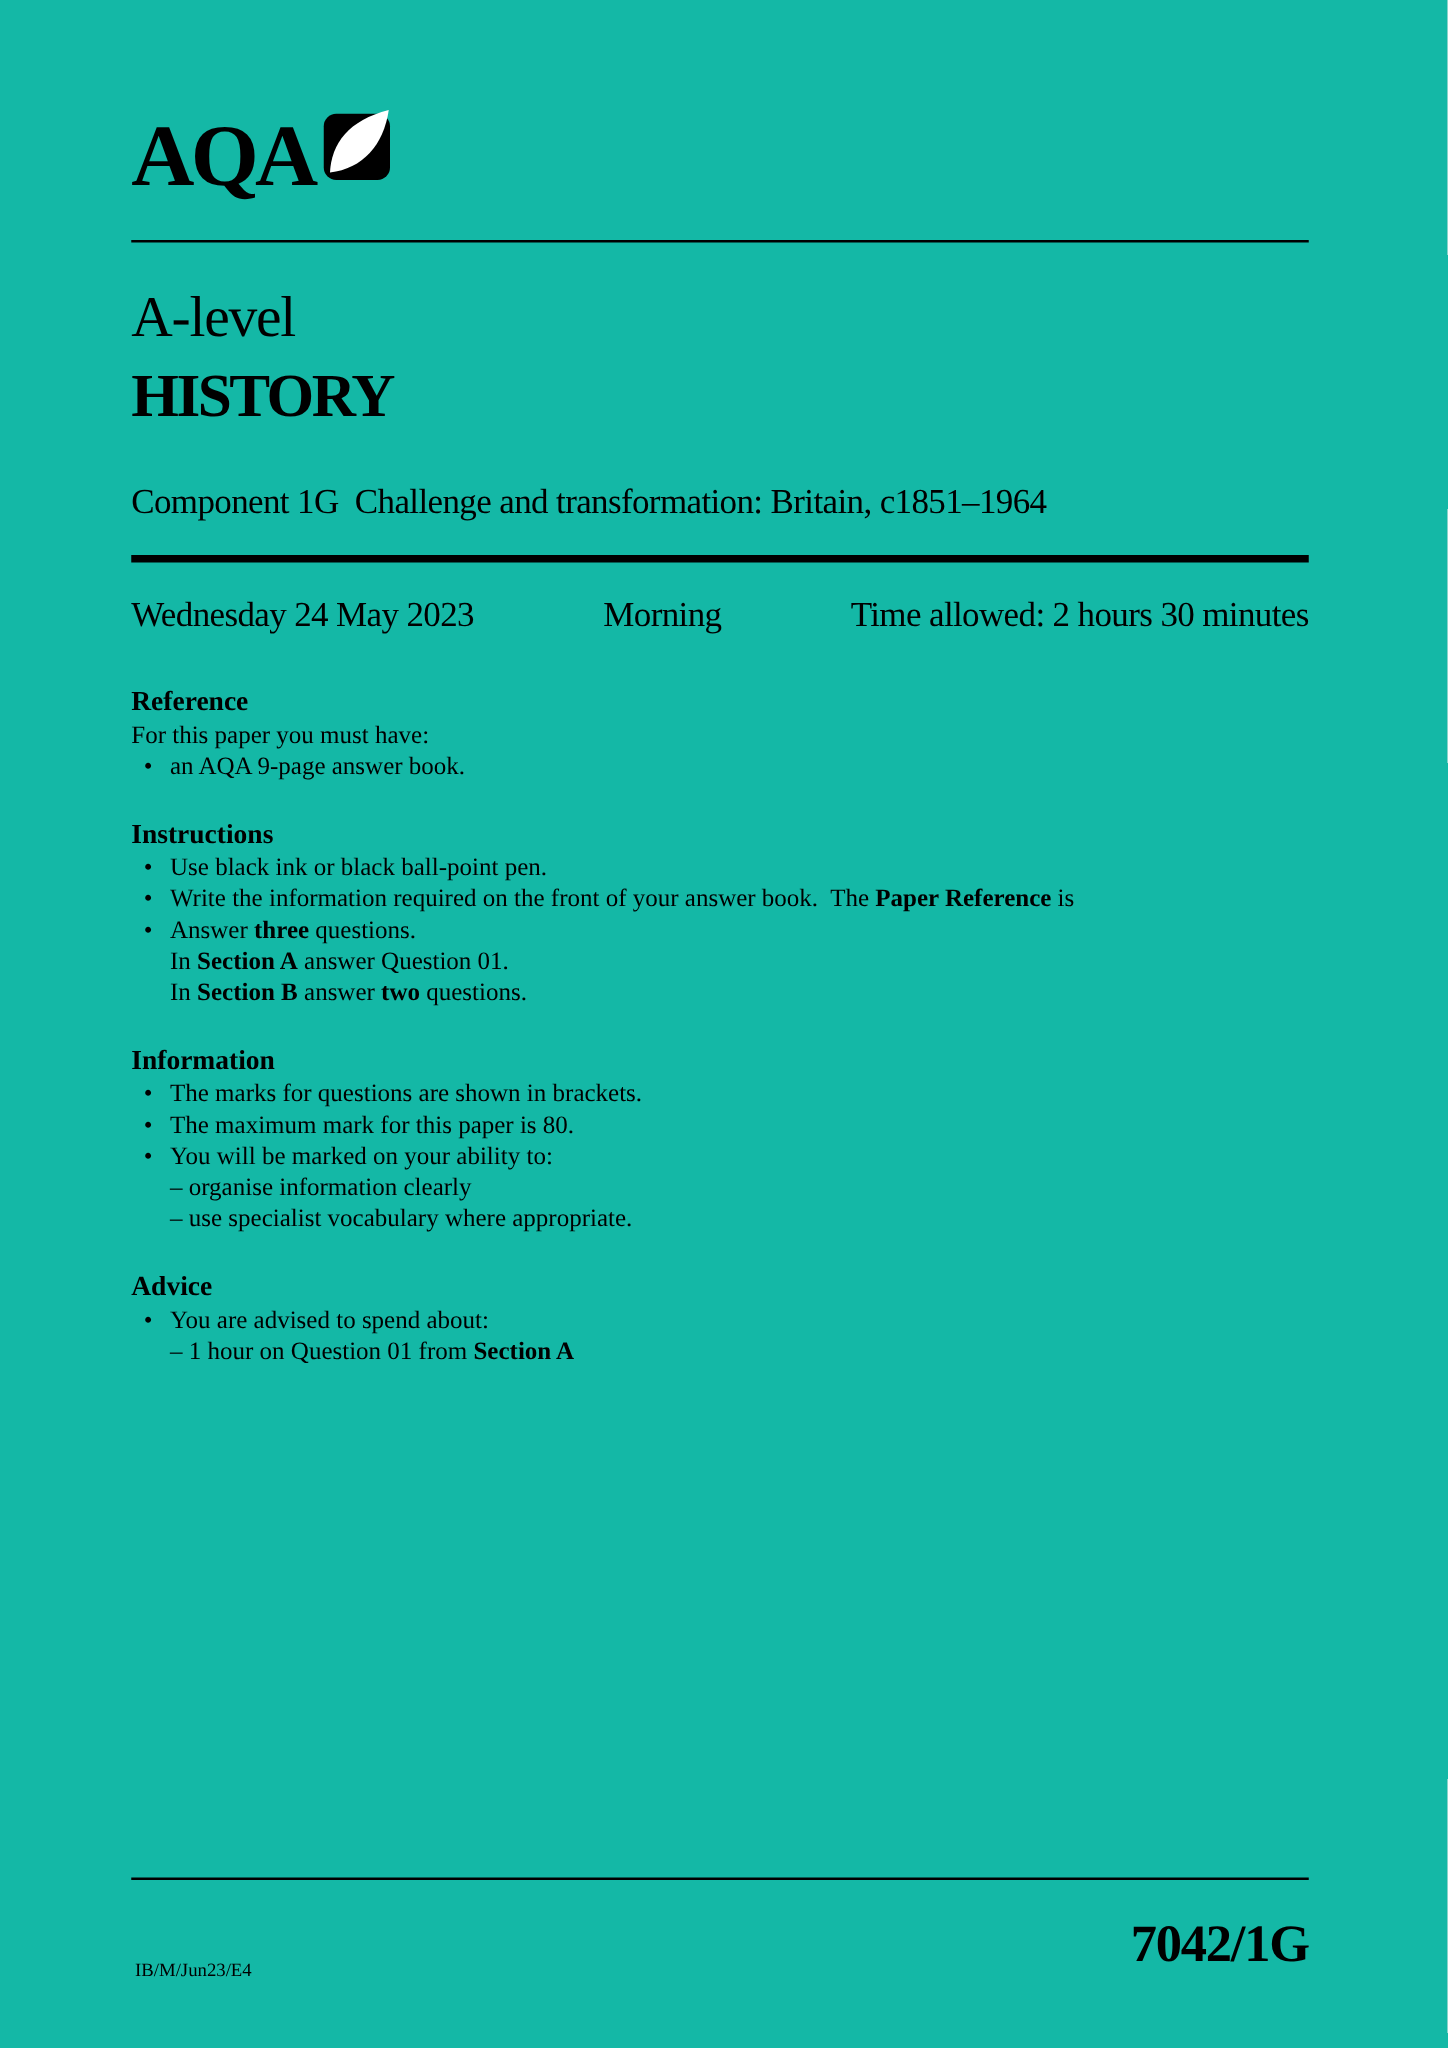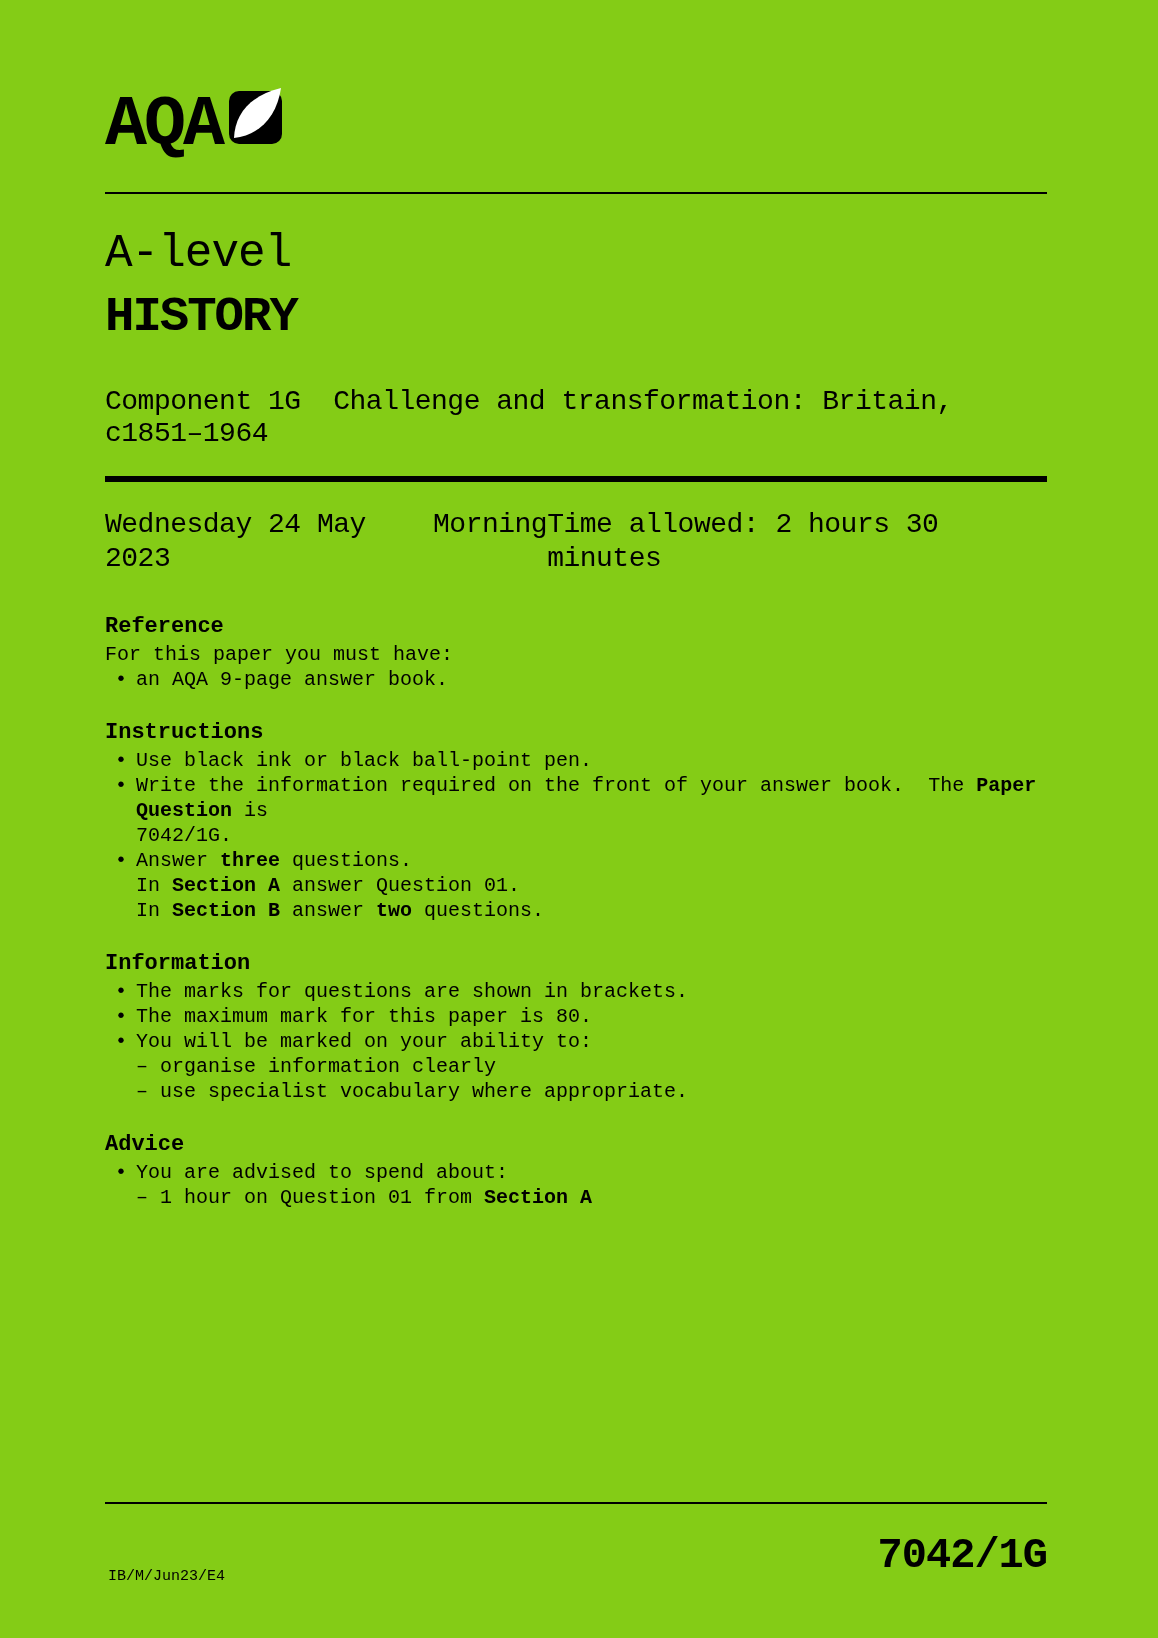--- a/index.html
+++ b/index.html
@@ -1,23 +1,23 @@
 <!DOCTYPE html>
 <html><head>
 <meta charset="utf-8">
 <style>
   html, body { margin: 0; padding: 0; background: #e8e8e8; }
   .page {
     position: relative;
     width: 1158px;
     height: 1638px;
     margin: 0 auto;
-    background: #84cc16;
+    background: #14b8a6;
     color: #000000;
-    font-family: Liberation Mono, monospace;
+    font-family: Liberation Serif, serif;
     overflow: hidden;
   }
   .inner {
     position: absolute;
     left: 105px;
     top: 0;
     width: 942px;
     height: 100%;
   }
   
@@ -157,23 +157,22 @@
           </div>
         </section>
         <section>
           <h3 class="section-heading">Instructions</h3>
           <div class="bullet-row">
             <span class="bullet-marker">•</span>
             <div class="bullet-text">Use black ink or black ball-point pen.</div>
           </div>
           <div class="bullet-row">
             <span class="bullet-marker">•</span>
-            <div class="bullet-text">Write the information required on the front of your answer book.  The <strong>Paper Question</strong> is</div>
-          </div>
-          <div class="continuation">7042/1G.</div>
+            <div class="bullet-text">Write the information required on the front of your answer book.  The <strong>Paper Reference</strong> is</div>
+          </div>
           <div class="bullet-row">
             <span class="bullet-marker">•</span>
             <div class="bullet-text">Answer <strong>three</strong> questions.</div>
           </div>
           <div class="continuation">In <strong>Section A</strong> answer Question 01.</div>
           <div class="continuation">In <strong>Section B</strong> answer <strong>two</strong> questions.</div>
         </section>
         <section>
           <h3 class="section-heading">Information</h3>
           <div class="bullet-row">

